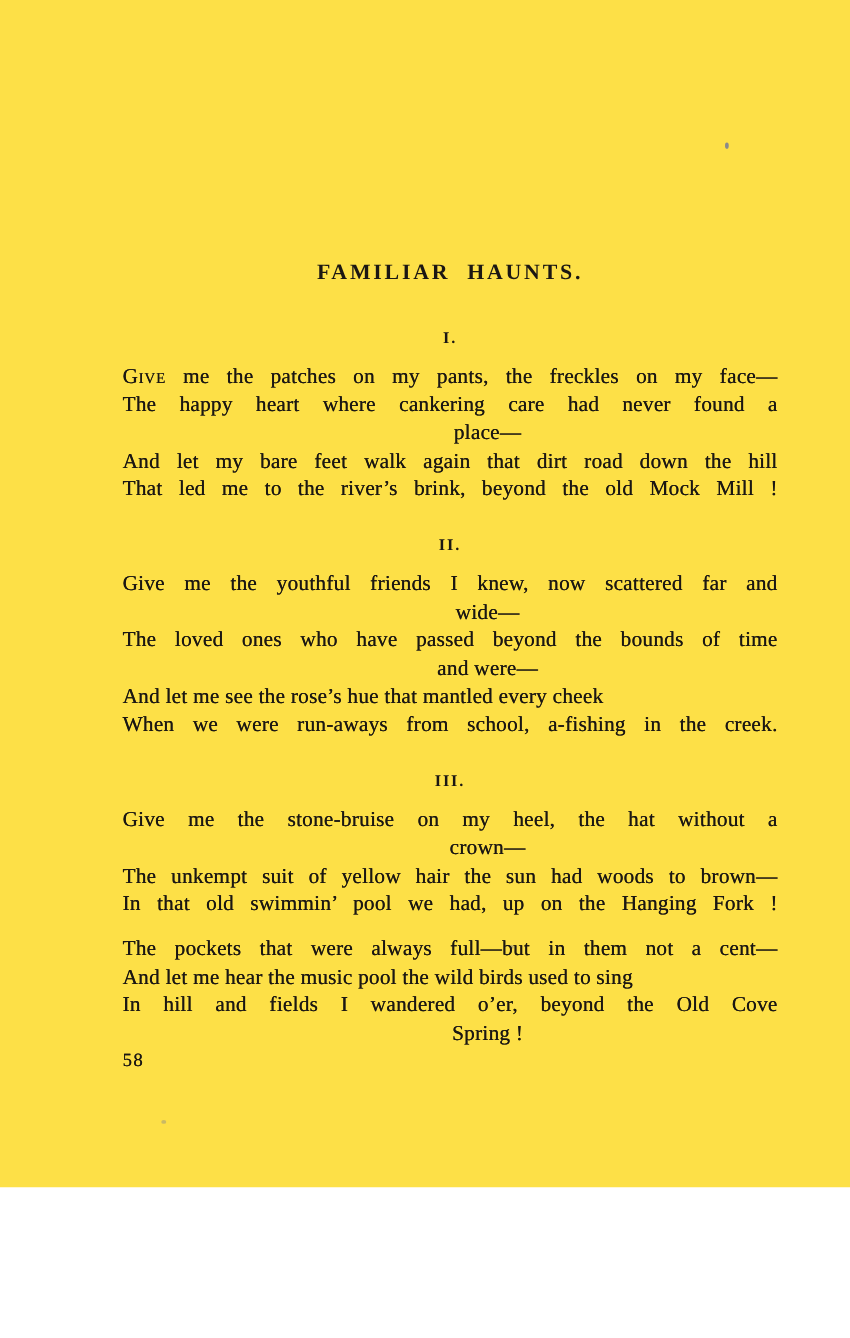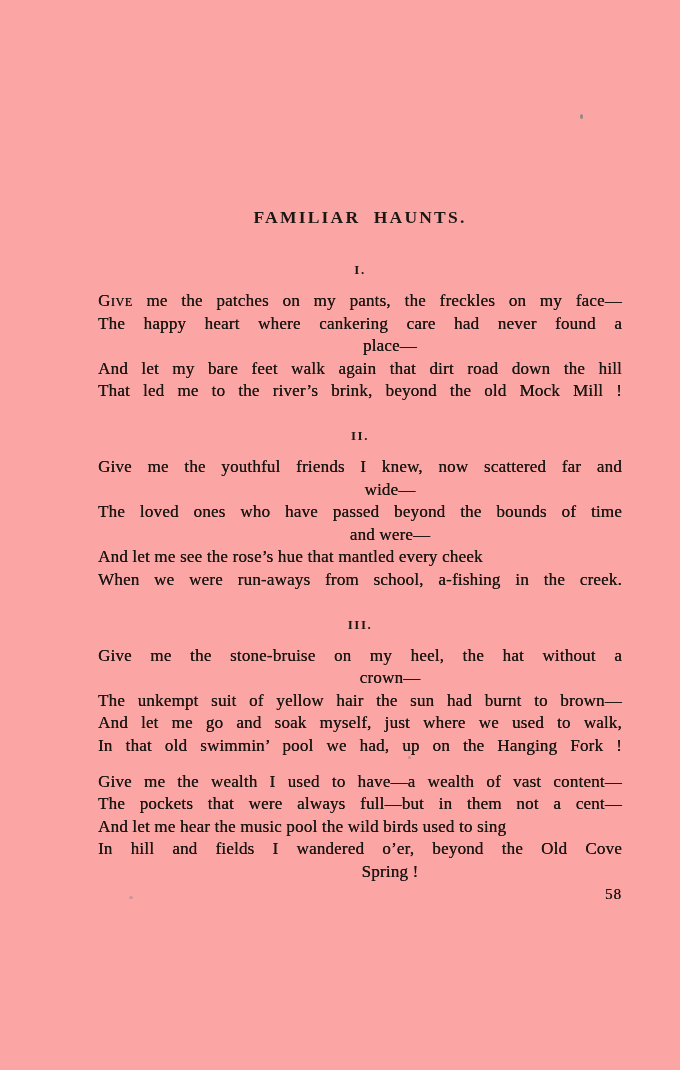--- a/index.html
+++ b/index.html
@@ -3,22 +3,22 @@
 <meta charset="utf-8">
 <style>
   html, body {
     margin: 0;
     padding: 0;
     background: #ffffff;
   }
   .page {
     position: relative;
     width: 680px;
-    height: 1070px;
-    background: #fca5a5;
+    height: 950px;
+    background: #fde047;
     overflow: hidden;
     font-family: "Liberation Serif", "DejaVu Serif", serif;
     color: #1b1713;
   }
   .content {
     position: absolute;
     left: 98px;
     top: 0;
     width: 524px;
   }
@@ -61,21 +61,21 @@
     padding-left: 60px;
     text-align: center;
   }
   .lead {
     font-variant: small-caps;
     letter-spacing: 0.6px;
   }
   .page-number {
     margin-top: 3px;
     font-size: 15px;
-    text-align: right;
+    text-align: left;
     letter-spacing: 1px;
     text-shadow: 0.2px 0 0 currentColor;
   }
   .speck {
     position: absolute;
     background: #8a8a8a;
     border-radius: 50%;
   }
   .speck-1 { left: 580px; top: 114px; width: 3px; height: 5px; }
   .speck-2 { left: 408px; top: 756px; width: 3px; height: 3px; opacity: 0.55; }
@@ -111,28 +111,26 @@
             <div class="line indent">and were—</div>
             <div class="line">And let me see the rose’s hue that mantled every cheek</div>
             <div class="line justify">When we were run-aways from school, a-fishing in the creek.</div>
           </div>
         </section>
         <section class="stanza">
           <div class="stanza-numeral">III.</div>
           <div class="stanza-lines">
             <div class="line justify">Give me the stone-bruise on my heel, the hat without a</div>
             <div class="line indent">crown—</div>
-            <div class="line justify">The unkempt suit of yellow hair the sun had burnt to brown—</div>
-            <div class="line justify">And let me go and soak myself, just where we used to walk,</div>
+            <div class="line justify">The unkempt suit of yellow hair the sun had woods to brown—</div>
             <div class="line justify">In that old swimmin’ pool we had, up on the Hanging Fork !</div>
           </div>
         </section>
         <section class="stanza">
           <div class="stanza-lines">
-            <div class="line justify">Give me the wealth I used to have—a wealth of vast content—</div>
             <div class="line justify">The pockets that were always full—but in them not a cent—</div>
             <div class="line">And let me hear the music pool the wild birds used to sing</div>
             <div class="line justify">In hill and fields I wandered o’er, beyond the Old Cove</div>
             <div class="line indent">Spring !</div>
           </div>
         </section>
       </div>
     <div class="page-number">58</div>
   </div>
 </div>

